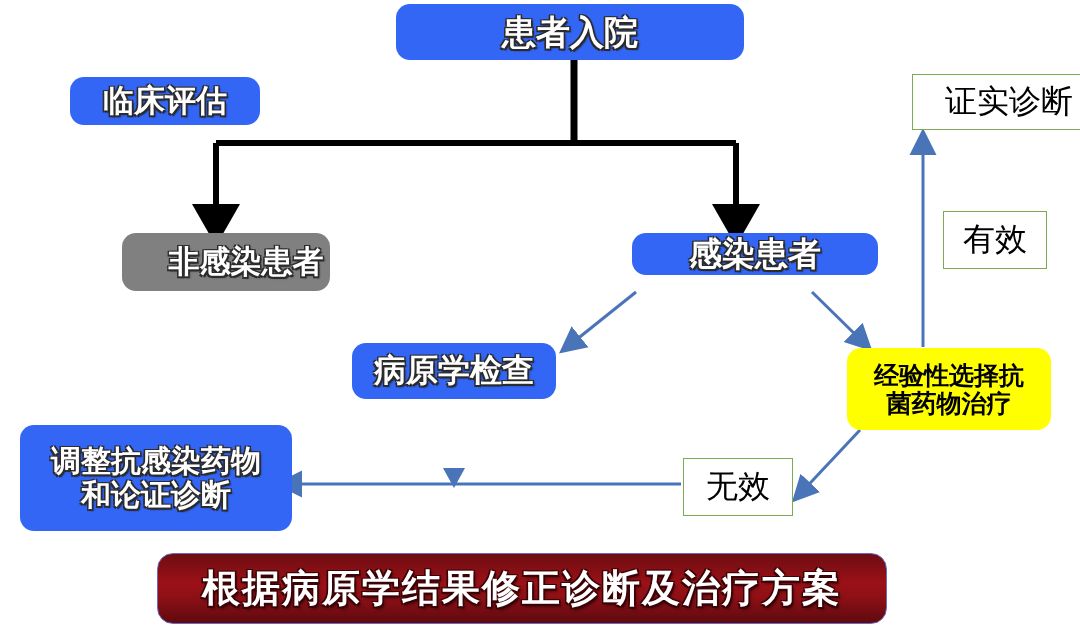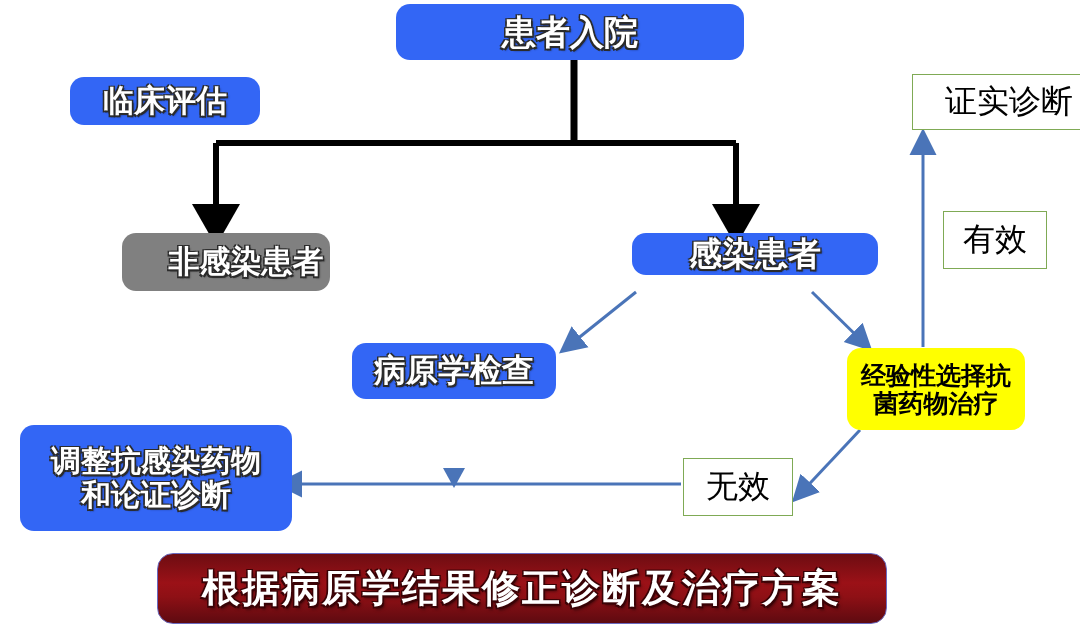--- a/index.html
+++ b/index.html
@@ -92,21 +92,21 @@
   }
 
   
   #node-admission      { left: 396px; top: 4px;   width: 348px; height: 56px;  font-size: 34px; }
   #node-clinical-eval  { left: 70px;  top: 77px;  width: 190px; height: 48px;  font-size: 31px; }
   #node-confirmed-dx   { left: 878px; top: 74px;  width: 194px; height: 56px;  font-size: 32px; margin-left: 34px; }
   #node-noninfected    { left: 122px; top: 233px; width: 208px; height: 58px;  font-size: 31px; }
   #node-infected       { left: 632px; top: 233px; width: 246px; height: 42px;  font-size: 33px; }
   #node-effective      { left: 943px; top: 211px; width: 104px; height: 58px;  font-size: 32px; }
   #node-pathogen-test  { left: 352px; top: 343px; width: 204px; height: 56px;  font-size: 32px; }
-  #node-empiric-abx    { left: 847px; top: 348px; width: 178px; height: 82px;  font-size: 25px; }
+  #node-empiric-abx    { left: 847px; top: 348px; width: 204px; height: 82px;  font-size: 25px; }
   #node-adjust-therapy { left: 4px;   top: 425px; width: 272px; height: 106px; font-size: 30px; margin-left: 16px; }
   #node-ineffective    { left: 683px; top: 458px; width: 110px; height: 58px;  font-size: 32px; }
   #node-banner         { left: 157px; top: 553px; width: 730px; height: 71px;  font-size: 38px; }
 </style>
 </head>
 <body>
 
 <div id="stage">
 
   <svg id="edges" viewBox="0 0 1080 638" xmlns="http://www.w3.org/2000/svg">

